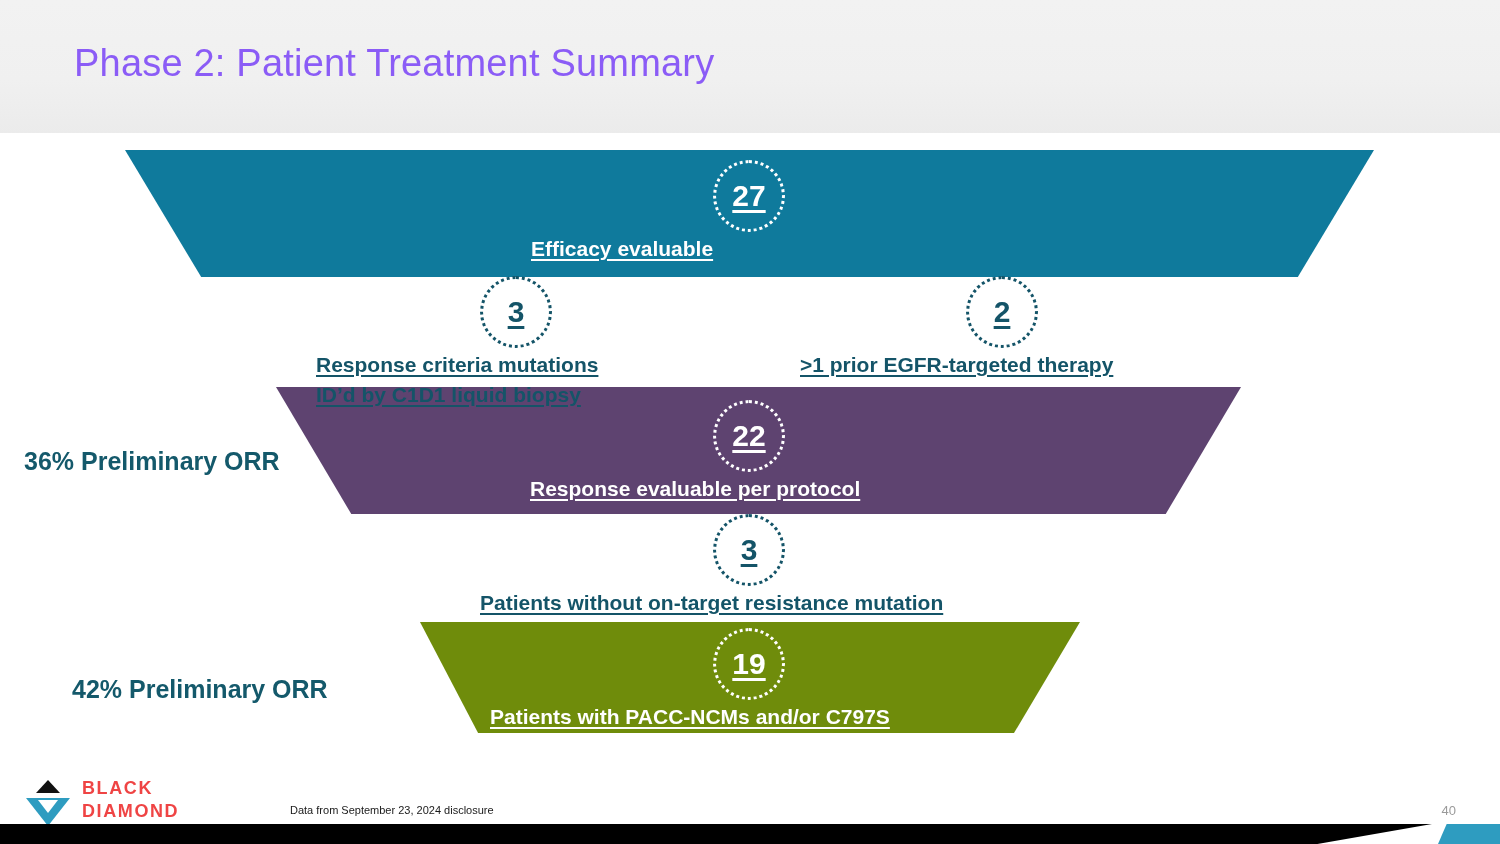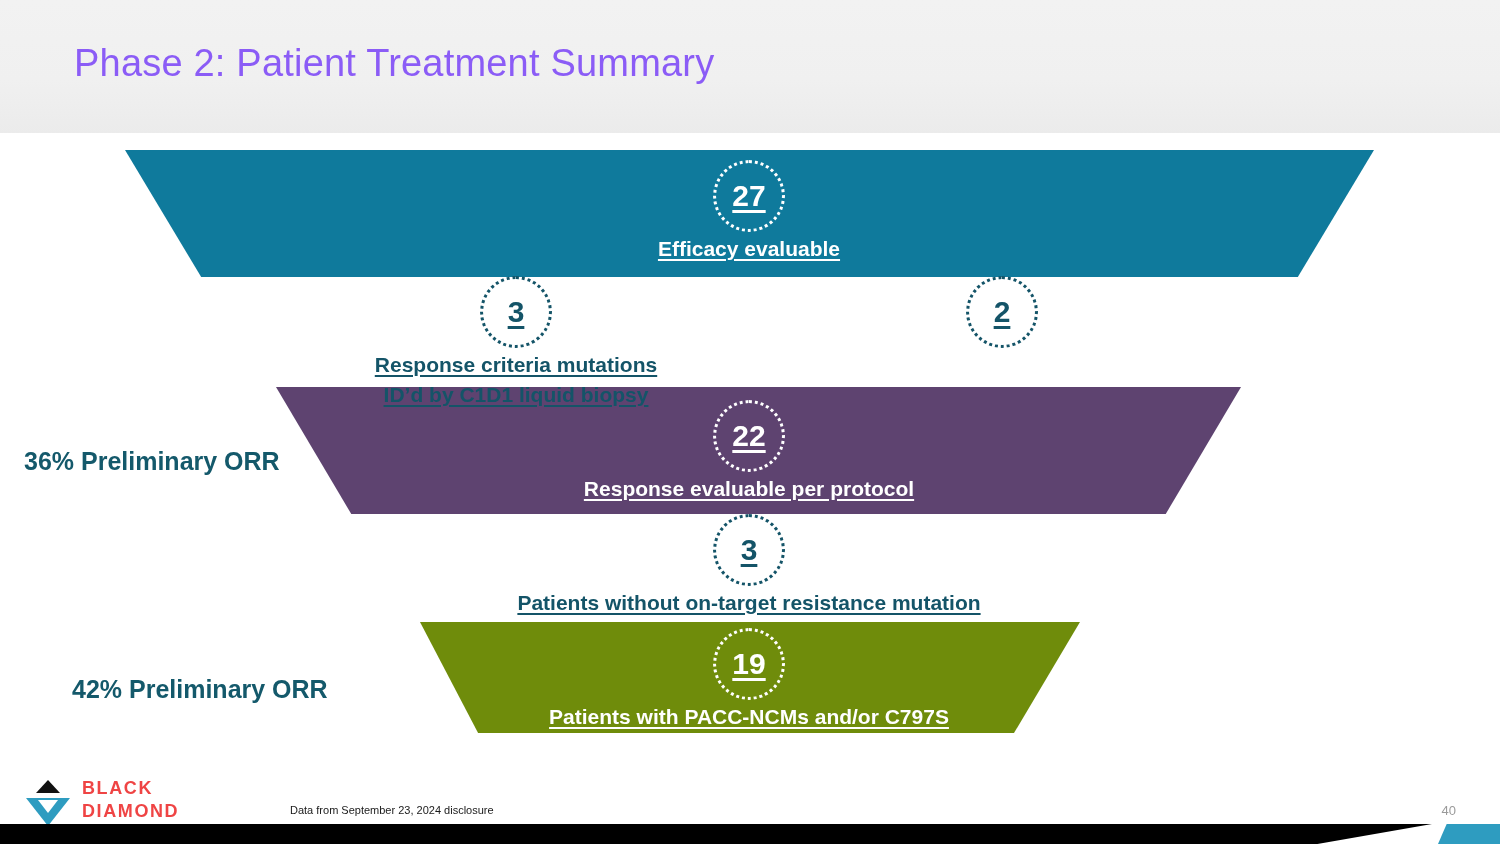--- a/index.html
+++ b/index.html
@@ -46,21 +46,21 @@
     clip-path: polygon(0 0, 100% 0, 92.2% 100%, 7.8% 100%);
   }
   .band-green {
     left: 420px; top: 622px;
     width: 660px; height: 111px;
     background: #6f8c0b;
     clip-path: polygon(0 0, 100% 0, 90% 100%, 8.8% 100%);
   }
 
   
-  .node { position: absolute; text-align: center; }
+  .node { position: absolute; }
   .dot-circle {
     width: 72px; height: 72px;
     margin: 0 auto;
     border-radius: 50%;
     border: 3px dotted currentColor;
     display: flex;
     align-items: center;
     justify-content: center;
   }
   .dot-circle .num {
@@ -168,20 +168,21 @@
       <span class="num">3</span>
     </div>
     <div class="caption">Response criteria mutations</div>
     <div class="caption">ID’d by C1D1 liquid biopsy</div>
   </div>
 
   <div class="node on-white" id="node-prior">
     <div class="dot-circle">
       <span class="num">2</span>
     </div>
+    <div class="caption">&gt;1 prior EGFR-targeted therapy</div>
   </div>
 
   <div class="node on-color" id="node-response">
     <div class="dot-circle">
       <span class="num">22</span>
     </div>
     <div class="caption">Response evaluable per protocol</div>
   </div>
 
   <div class="node on-white" id="node-nontarget">

